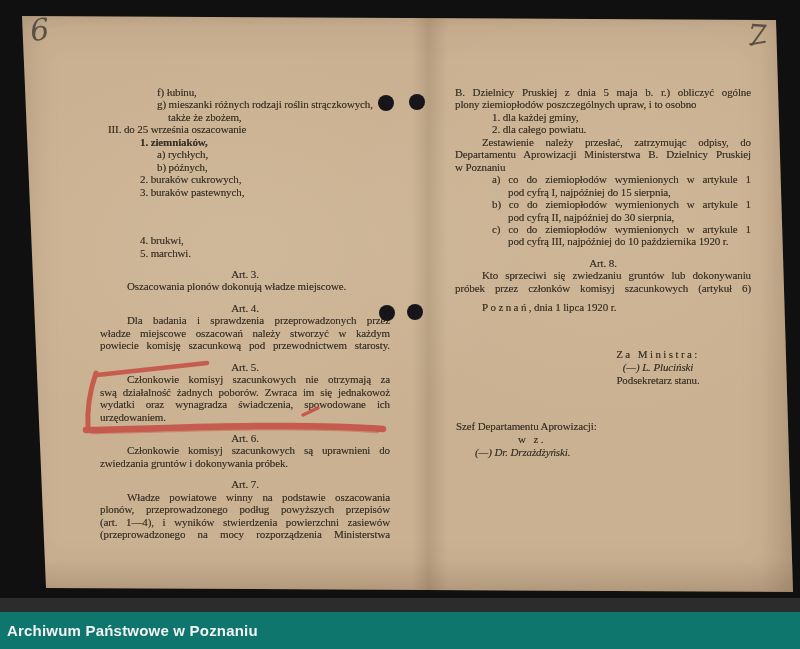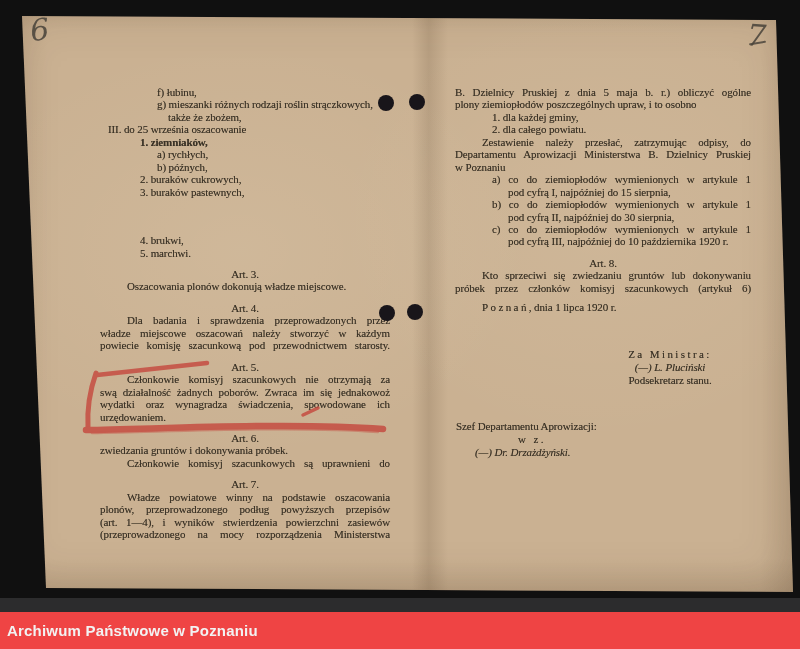--- a/index.html
+++ b/index.html
@@ -25,39 +25,39 @@
   .tl{white-space:nowrap;}
   .tl.j{white-space:normal;text-align:justify;text-align-last:justify;}
   .block{margin:0;}
   .block-heading{margin-top:9px;text-align:center;}
   .page-right .block:nth-child(2){margin-top:6px;}   
   .block-dateline{margin-top:7px;padding-left:27px;white-space:nowrap;}
   .ls{letter-spacing:2.4px;}
   .it{font-style:italic;}
   
   .sig{position:absolute;line-height:12.9px;}
-  .sig-minister{left:156px;top:262px;width:118px;text-align:center;}
+  .sig-minister{left:144px;top:262px;width:118px;text-align:center;}
   .sig-dept{left:1px;top:334px;width:190px;white-space:nowrap;}
   .dept-wz{padding-left:62px;}
   .dept-name{padding-left:19px;}
   
   .dot{position:absolute;width:16px;height:16px;border-radius:50%;background:#18151a;}
   .dot.d1{left:378px;top:95px;} .dot.d2{left:409px;top:94px;}
   .dot.d3{left:379px;top:305px;} .dot.d4{left:407px;top:304px;}
   
   .redmark{position:absolute;left:0;top:0;pointer-events:none;}
   
   .pageno{position:absolute;font:italic 30px "DejaVu Serif",serif;color:#4b453c;opacity:.88;}
   .pageno-left{left:30px;top:12px;transform:rotate(-6deg);}
   .pageno-right{left:747px;top:18px;transform:rotate(4deg);}
   .pageno-cross{position:absolute;left:749px;top:42px;width:17px;height:2px;
                 background:#4b453c;transform:rotate(-9deg);border-radius:2px;opacity:.85;}
   
   .bar-stripe{position:absolute;left:0;top:598px;width:800px;height:14px;background:#2c2c2d;}
-  .archive-bar{position:absolute;left:0;top:612px;width:800px;height:37px;background:#ef4444;
+  .archive-bar{position:absolute;left:0;top:612px;width:800px;height:37px;background:#0f766e;
                display:flex;align-items:center;}
   .archive-bar span{margin-left:7px;font-family:"Liberation Sans",sans-serif;
                     font-weight:bold;font-size:15px;letter-spacing:.2px;color:#f2f2f2;}
 </style>
 </head>
 <body>
 
 <div class="stage">
 
   <div class="paper">
@@ -88,22 +88,22 @@
         </div>
         <div class="block block-heading">Art. 5.</div>
         <div class="block block-para">
           <div class="tl j" style="padding-left: 27px;">Członkowie komisyj szacunkowych nie otrzymają za</div>
           <div class="tl j">swą działalność żadnych poborów. Zwraca im się jednakowoż</div>
           <div class="tl j">wydatki oraz wynagradza świadczenia, spowodowane ich</div>
           <div class="tl">urzędowaniem.</div>
         </div>
         <div class="block block-heading">Art. 6.</div>
         <div class="block block-para">
+          <div class="tl j" style="padding-left: 27px;">Członkowie komisyj szacunkowych są uprawnieni do</div>
           <div class="tl">zwiedzania gruntów i dokonywania próbek.</div>
-          <div class="tl j" style="padding-left: 27px;">Członkowie komisyj szacunkowych są uprawnieni do</div>
         </div>
         <div class="block block-heading">Art. 7.</div>
         <div class="block block-para">
           <div class="tl j" style="padding-left: 27px;">Władze powiatowe winny na podstawie oszacowania</div>
           <div class="tl j">plonów, przeprowadzonego podług powyższych przepisów</div>
           <div class="tl j">(art. 1—4), i wyników stwierdzenia powierzchni zasiewów</div>
           <div class="tl j">(przeprowadzonego na mocy rozporządzenia Ministerstwa</div>
         </div>
       </div>
 

